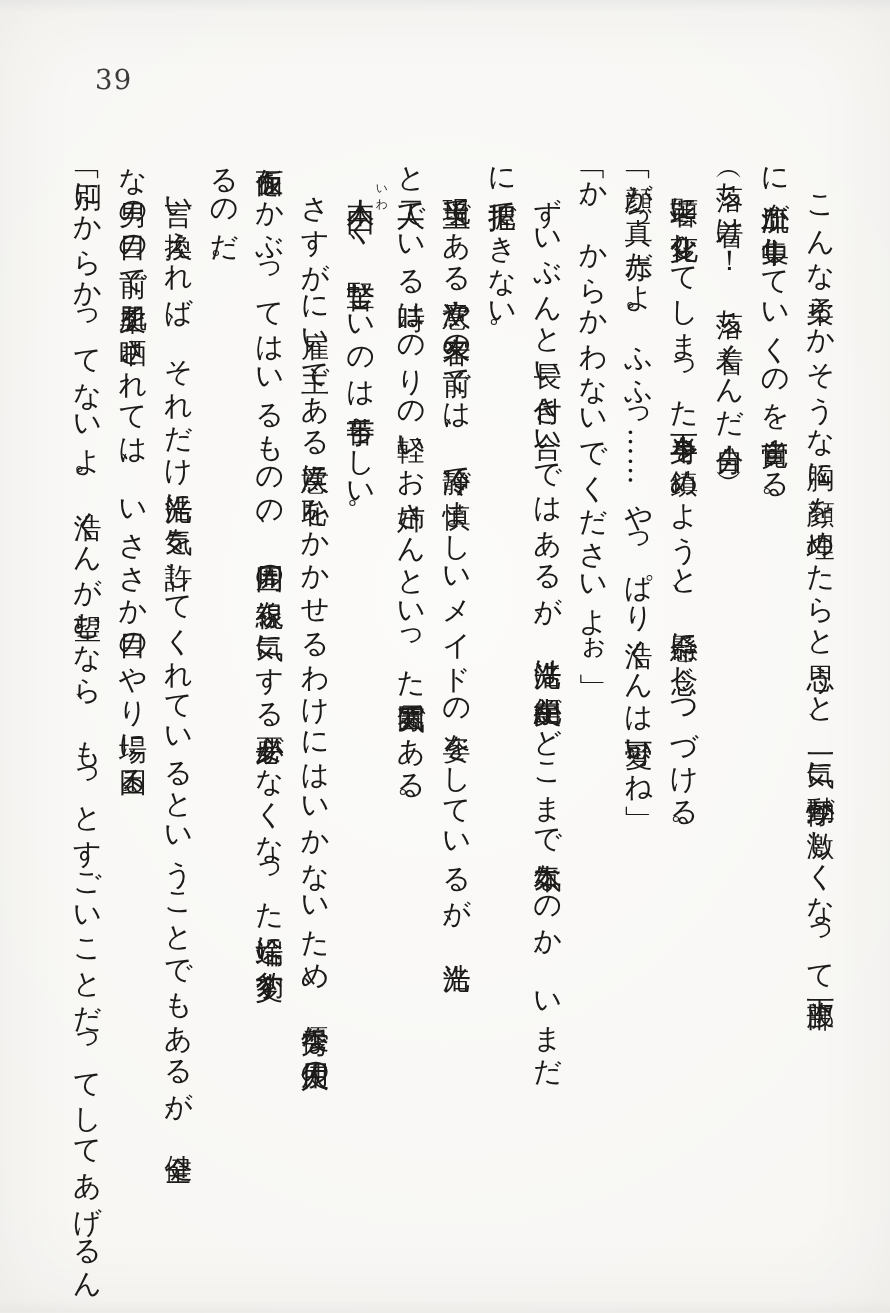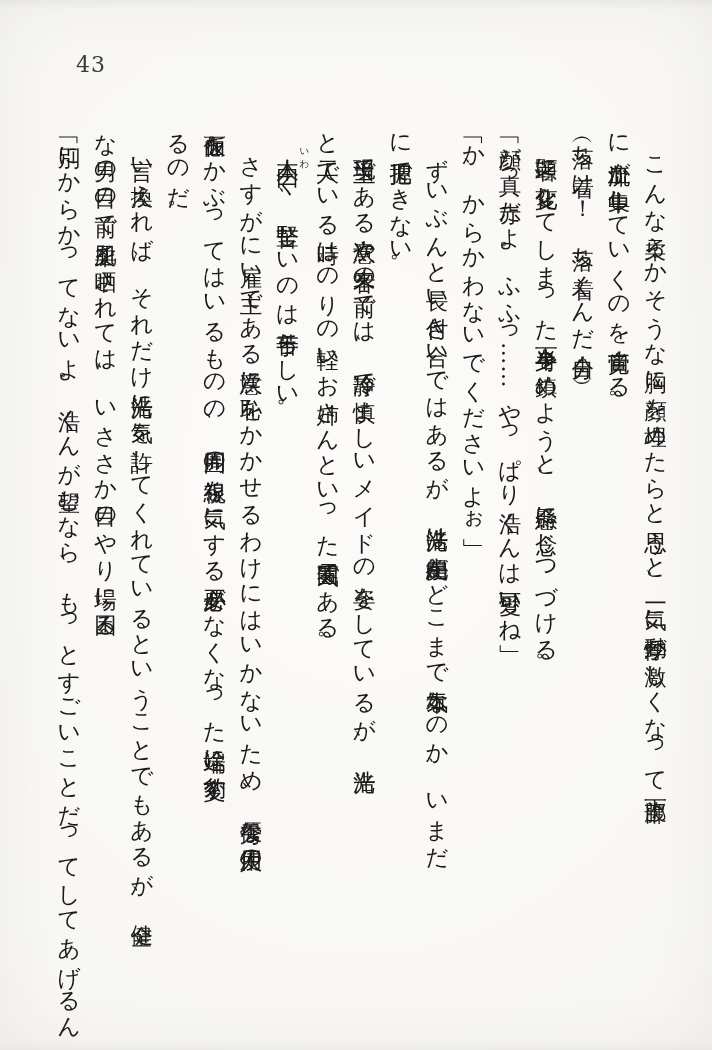--- a/index.html
+++ b/index.html
@@ -56,21 +56,21 @@
   ruby rt {
     font-size: 9.5px;
     letter-spacing: 0;
     color: #2a2927;
   }
 </style>
 </head>
 <body>
 
 <div class="page">
-  <div class="page-number">43</div>
+  <div class="page-number">39</div>
 
   <div class="text-block" id="text-block">
       <p class="line indent-1">こんな柔らかそうな胸に顔を埋めたらと思うと、一気に動悸が激しくなって下腹部</p>
       <p class="line indent-0">に血流が集中していくのを自覚する。</p>
       <p class="line indent-05">（落ち着け！　落ち着くんだ自分！）</p>
       <p class="line indent-1">顕著に変化してしまった下半身を鎮めようと、懸命に念じつづける。</p>
       <p class="line indent-05">「顔が真っ赤だよ。ふふっ……やっぱり浩くんは可愛いね」</p>
       <p class="line indent-05">「か、からかわないでくださいよぉ」</p>
       <p class="line indent-1">ずいぶんと長い付き合いではあるが、浩光は美由紀がどこまで本気なのか、いまだ</p>
       <p class="line indent-0">に把握できない。</p>

